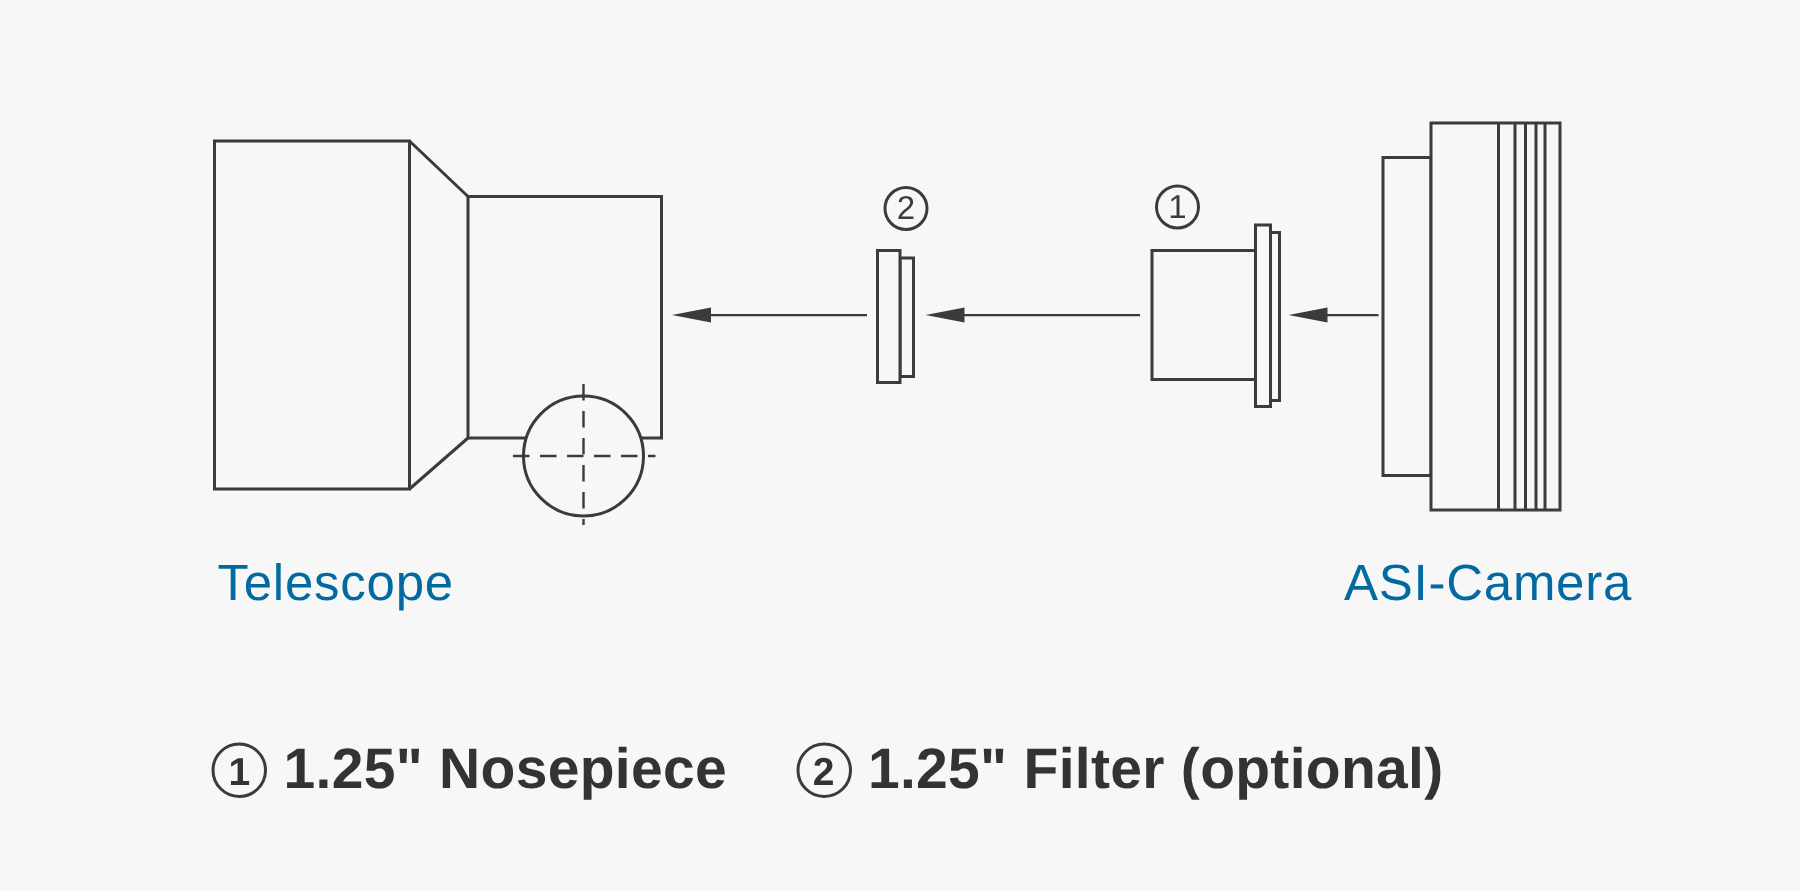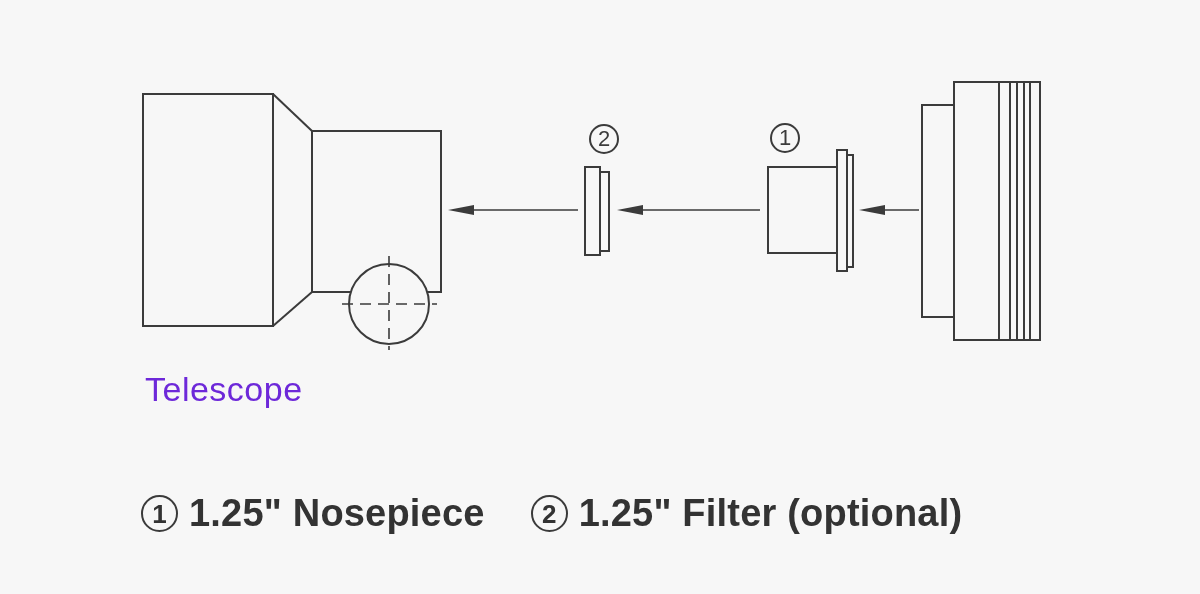--- a/index.html
+++ b/index.html
@@ -34,21 +34,21 @@
     justify-content: center;
     font-size: 22px;
     font-weight: 500;
     color: #3b3b3b;
     line-height: 1;
   }
   .part-label {
     position: absolute;
     font-size: 34px;
     font-weight: 400;
-    color: #6d28d9;
+    color: #0369a1;
     letter-spacing: 0.5px;
     white-space: nowrap;
   }
   .legend {
     position: absolute;
     left: 141px;
     top: 492px;
     display: flex;
     align-items: center;
     gap: 46px;
@@ -133,20 +133,21 @@
         </g>
       </g>
 
     </g>
   </svg>
 
   <div class="callout-badge" style="left:589px; top:124px;">2</div>
   <div class="callout-badge" style="left:770px; top:123px;">1</div>
 
   <div class="part-label" style="left:145px; top:370px;">Telescope</div>
+  <div class="part-label" style="left:896px; top:370px;">ASI-Camera</div>
 
   <div class="legend">
     <div class="legend-item">
       <span class="legend-num">1</span>
       <span class="legend-text">1.25" Nosepiece</span>
     </div>
     <div class="legend-item">
       <span class="legend-num">2</span>
       <span class="legend-text">1.25" Filter (optional)</span>
     </div>

